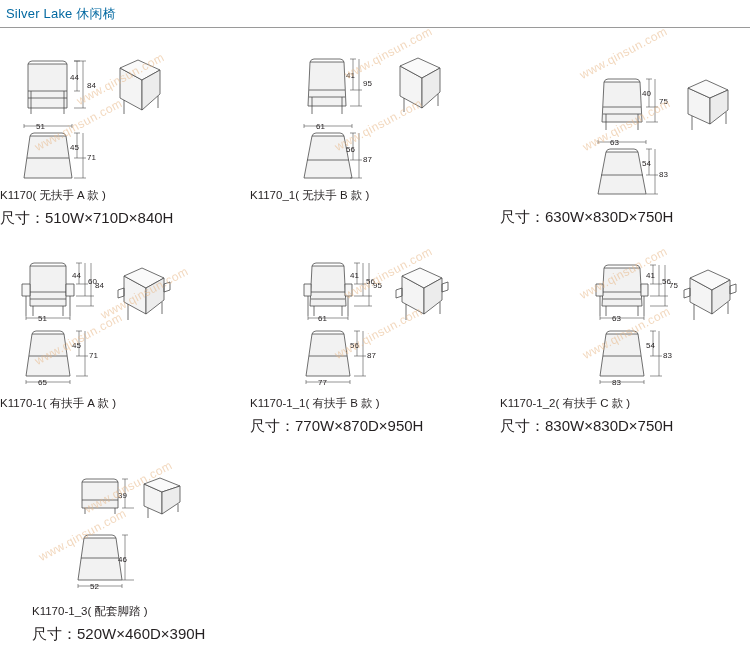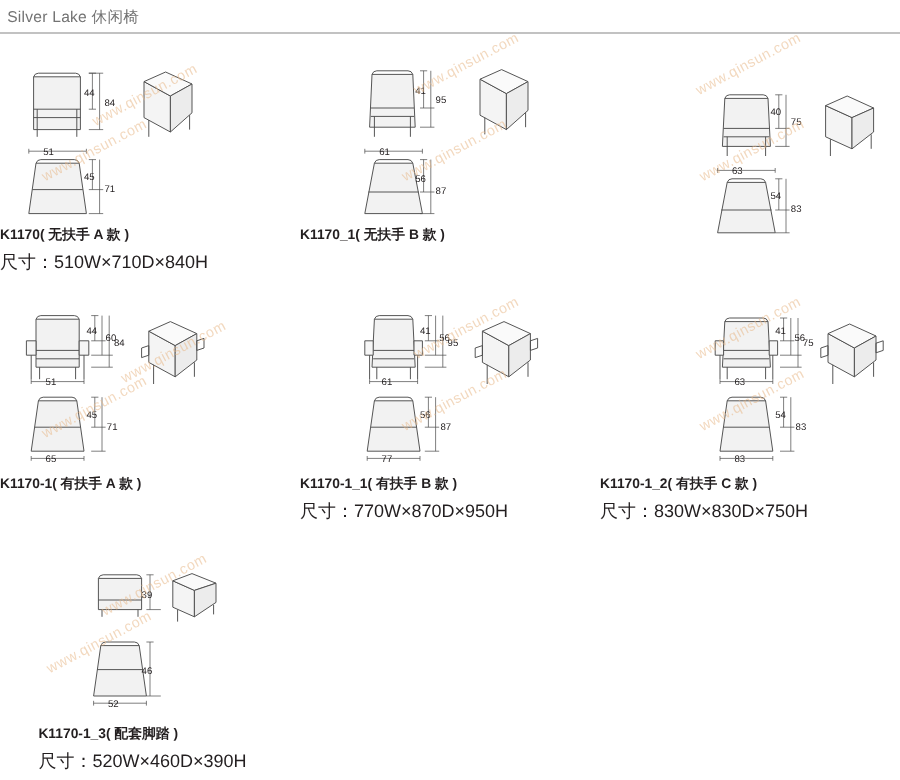--- a/index.html
+++ b/index.html
@@ -10,21 +10,21 @@
     width: 750px;
     height: 650px;
     background: #ffffff;
     font-family: "Liberation Sans", sans-serif;
     color: #231f20;
     position: relative;
     overflow: hidden;
   }
   .page-title {
     font-size: 13px;
-    color: #737373;
+    color: #0369a1;
     padding: 5px 0 0 6px;
     letter-spacing: 0.2px;
   }
   .title-rule {
     border: 0;
     border-top: 1px solid #9a9a9a;
     margin: 4px 0 0 0;
     width: 750px;
   }
   .grid {
@@ -40,21 +40,20 @@
     position: relative;
     height: 150px;
     width: 250px;
     margin: 0 auto;
   }
   .caption-name {
     font-size: 11.5px;
     color: #231f20;
     margin-top: 2px;
     white-space: nowrap;
-    font-weight: bold;
   }
   .caption-size {
     font-size: 15px;
     color: #231f20;
     margin-top: 6px;
     white-space: nowrap;
   }
   svg { display: block; }
 
   
@@ -185,20 +184,21 @@
         </g>
         <g font-size="8" fill="#231f20" font-family="Liberation Sans, sans-serif">
           <text x="142" y="44">40</text>
           <text x="159" y="52">75</text>
           <text x="110" y="93">63</text>
           <text x="142" y="114">54</text>
           <text x="159" y="125">83</text>
         </g>
       </svg>
     </div>
+    <div class="caption-size">尺寸：630W×830D×750H</div>
   </div>
 
   <div class="cell" style="left:0px; top:216px;">
     <div class="draw">
       <svg width="250" height="150" viewBox="0 0 250 150">
         <g fill="none" stroke="#4d4d4d" stroke-width="0.8" stroke-linejoin="round">
           <path d="M30 22 L30 62 L66 62 L66 22 Z" fill="#f2f2f2"></path>
           <path d="M30 22 Q31 19 34 19 L62 19 Q65 19 66 22"></path>
           <path d="M30 48 L66 48"></path>
           <path d="M22 40 L30 40 L30 52 L22 52 Z" fill="#f6f6f6"></path>

